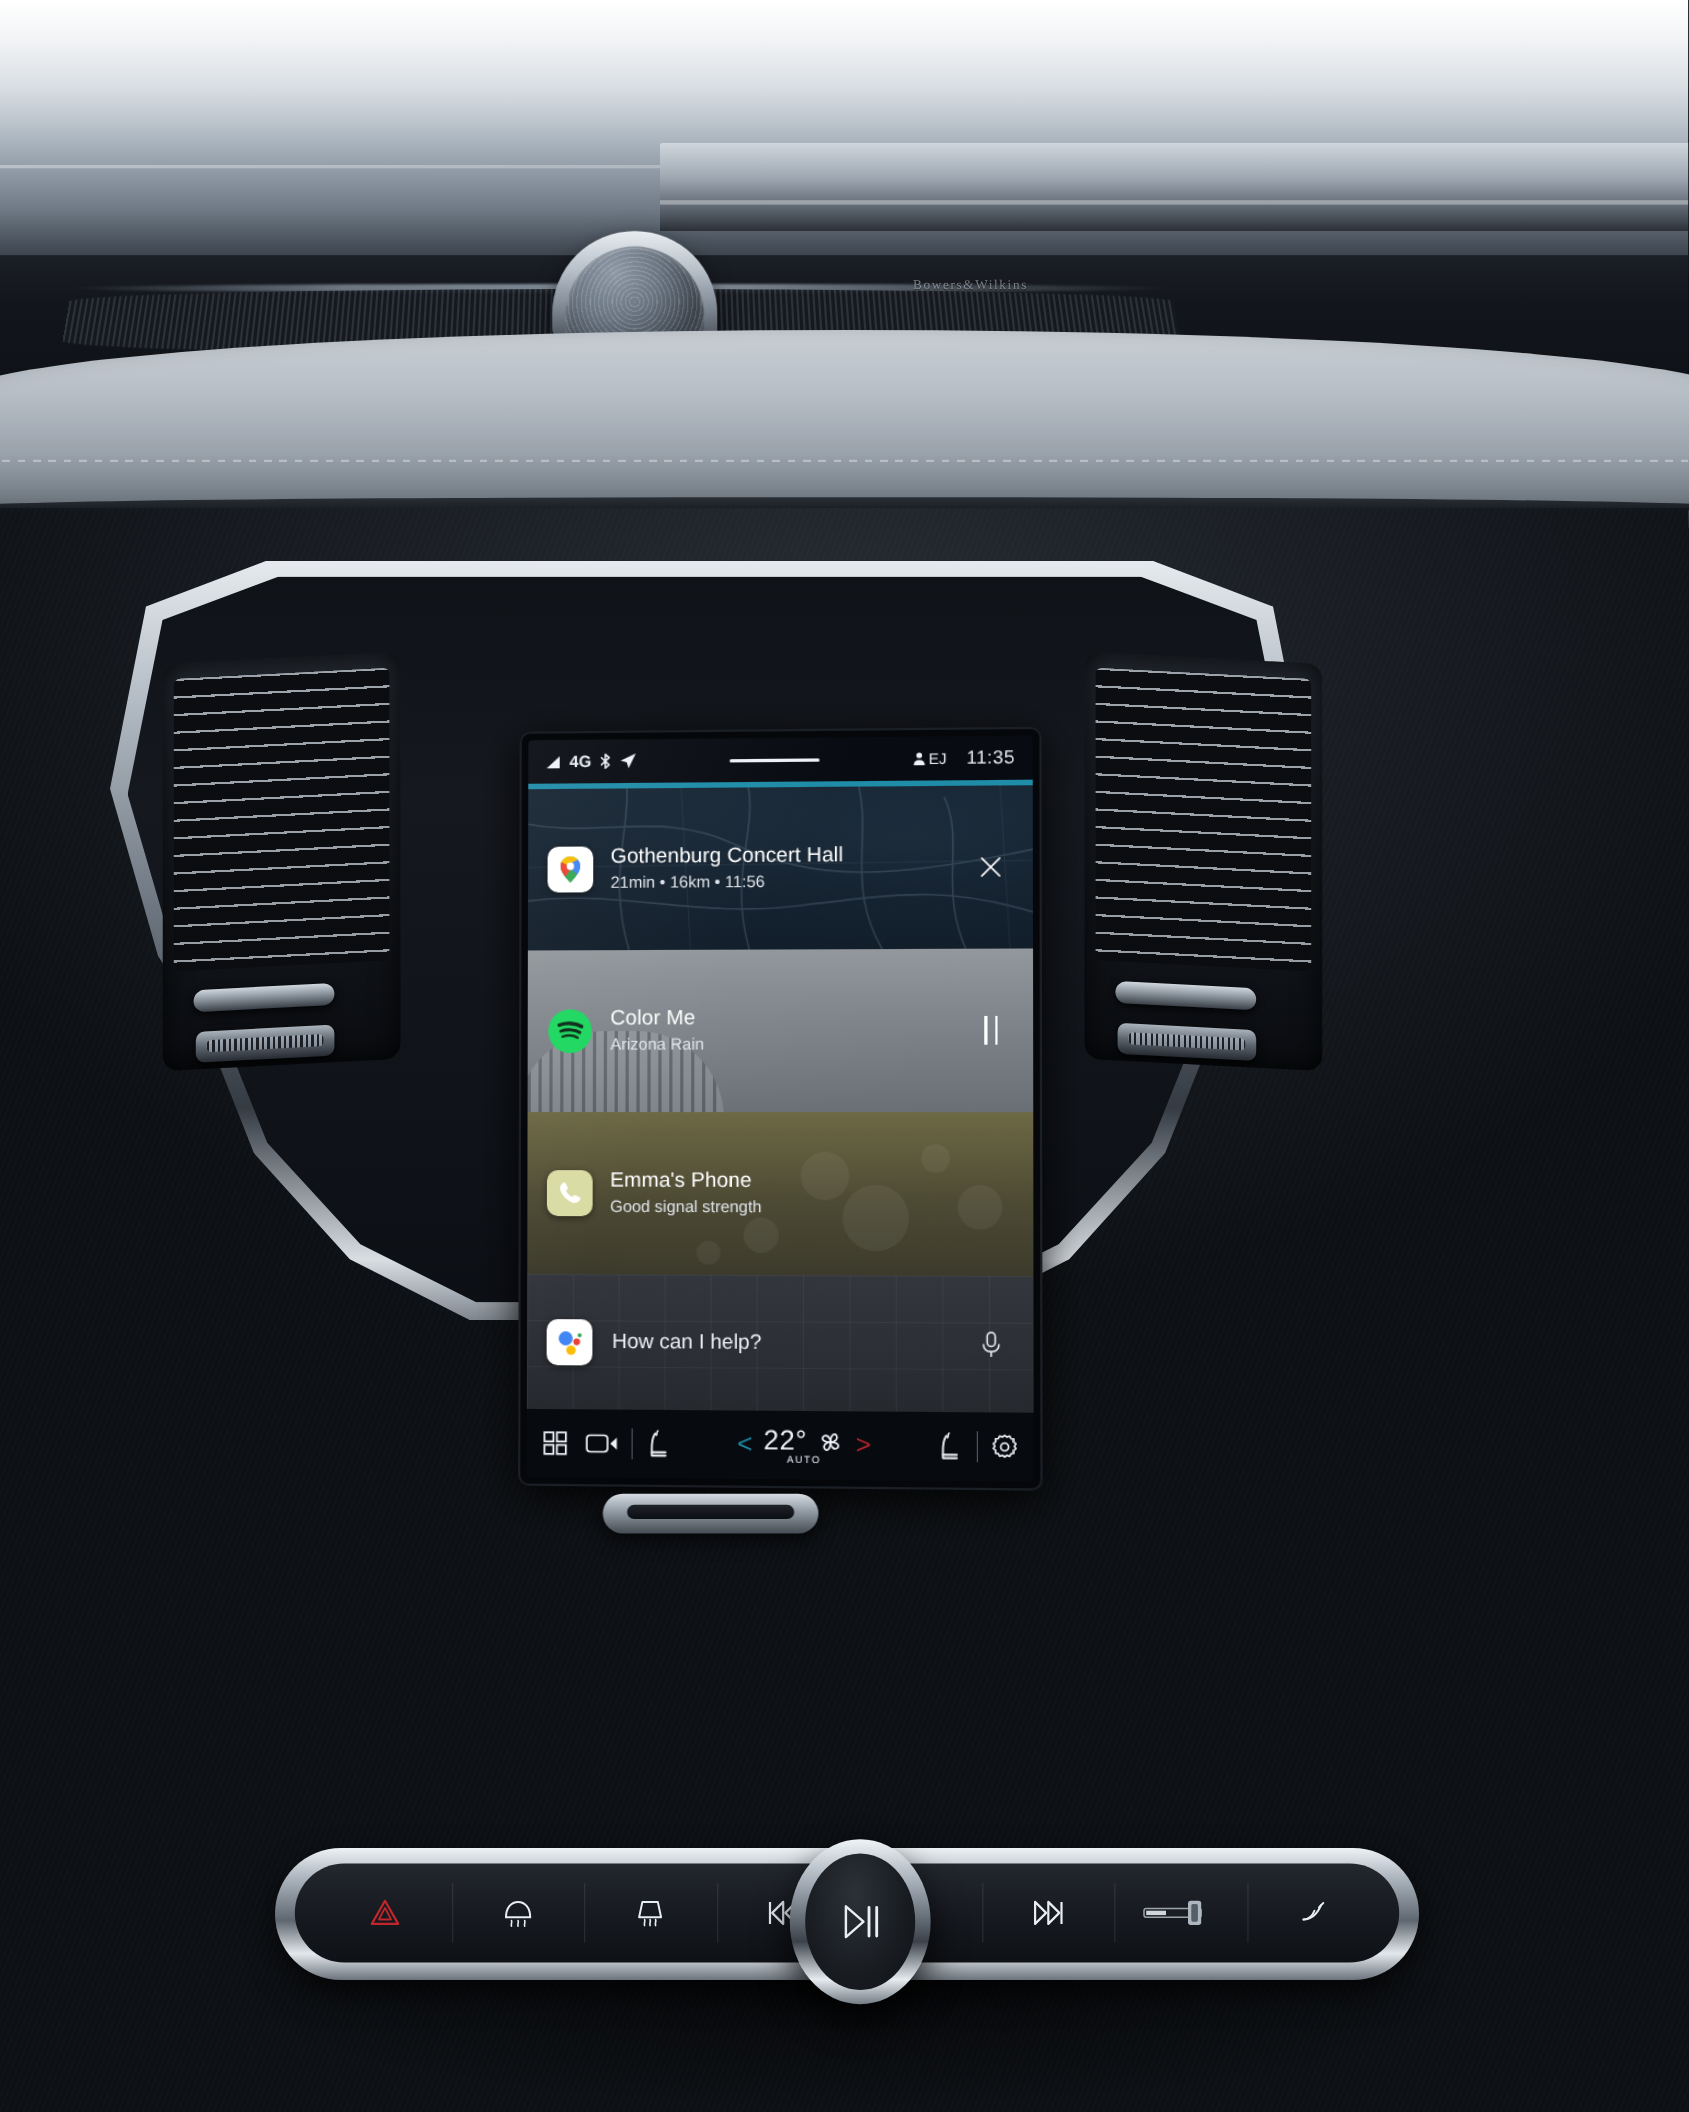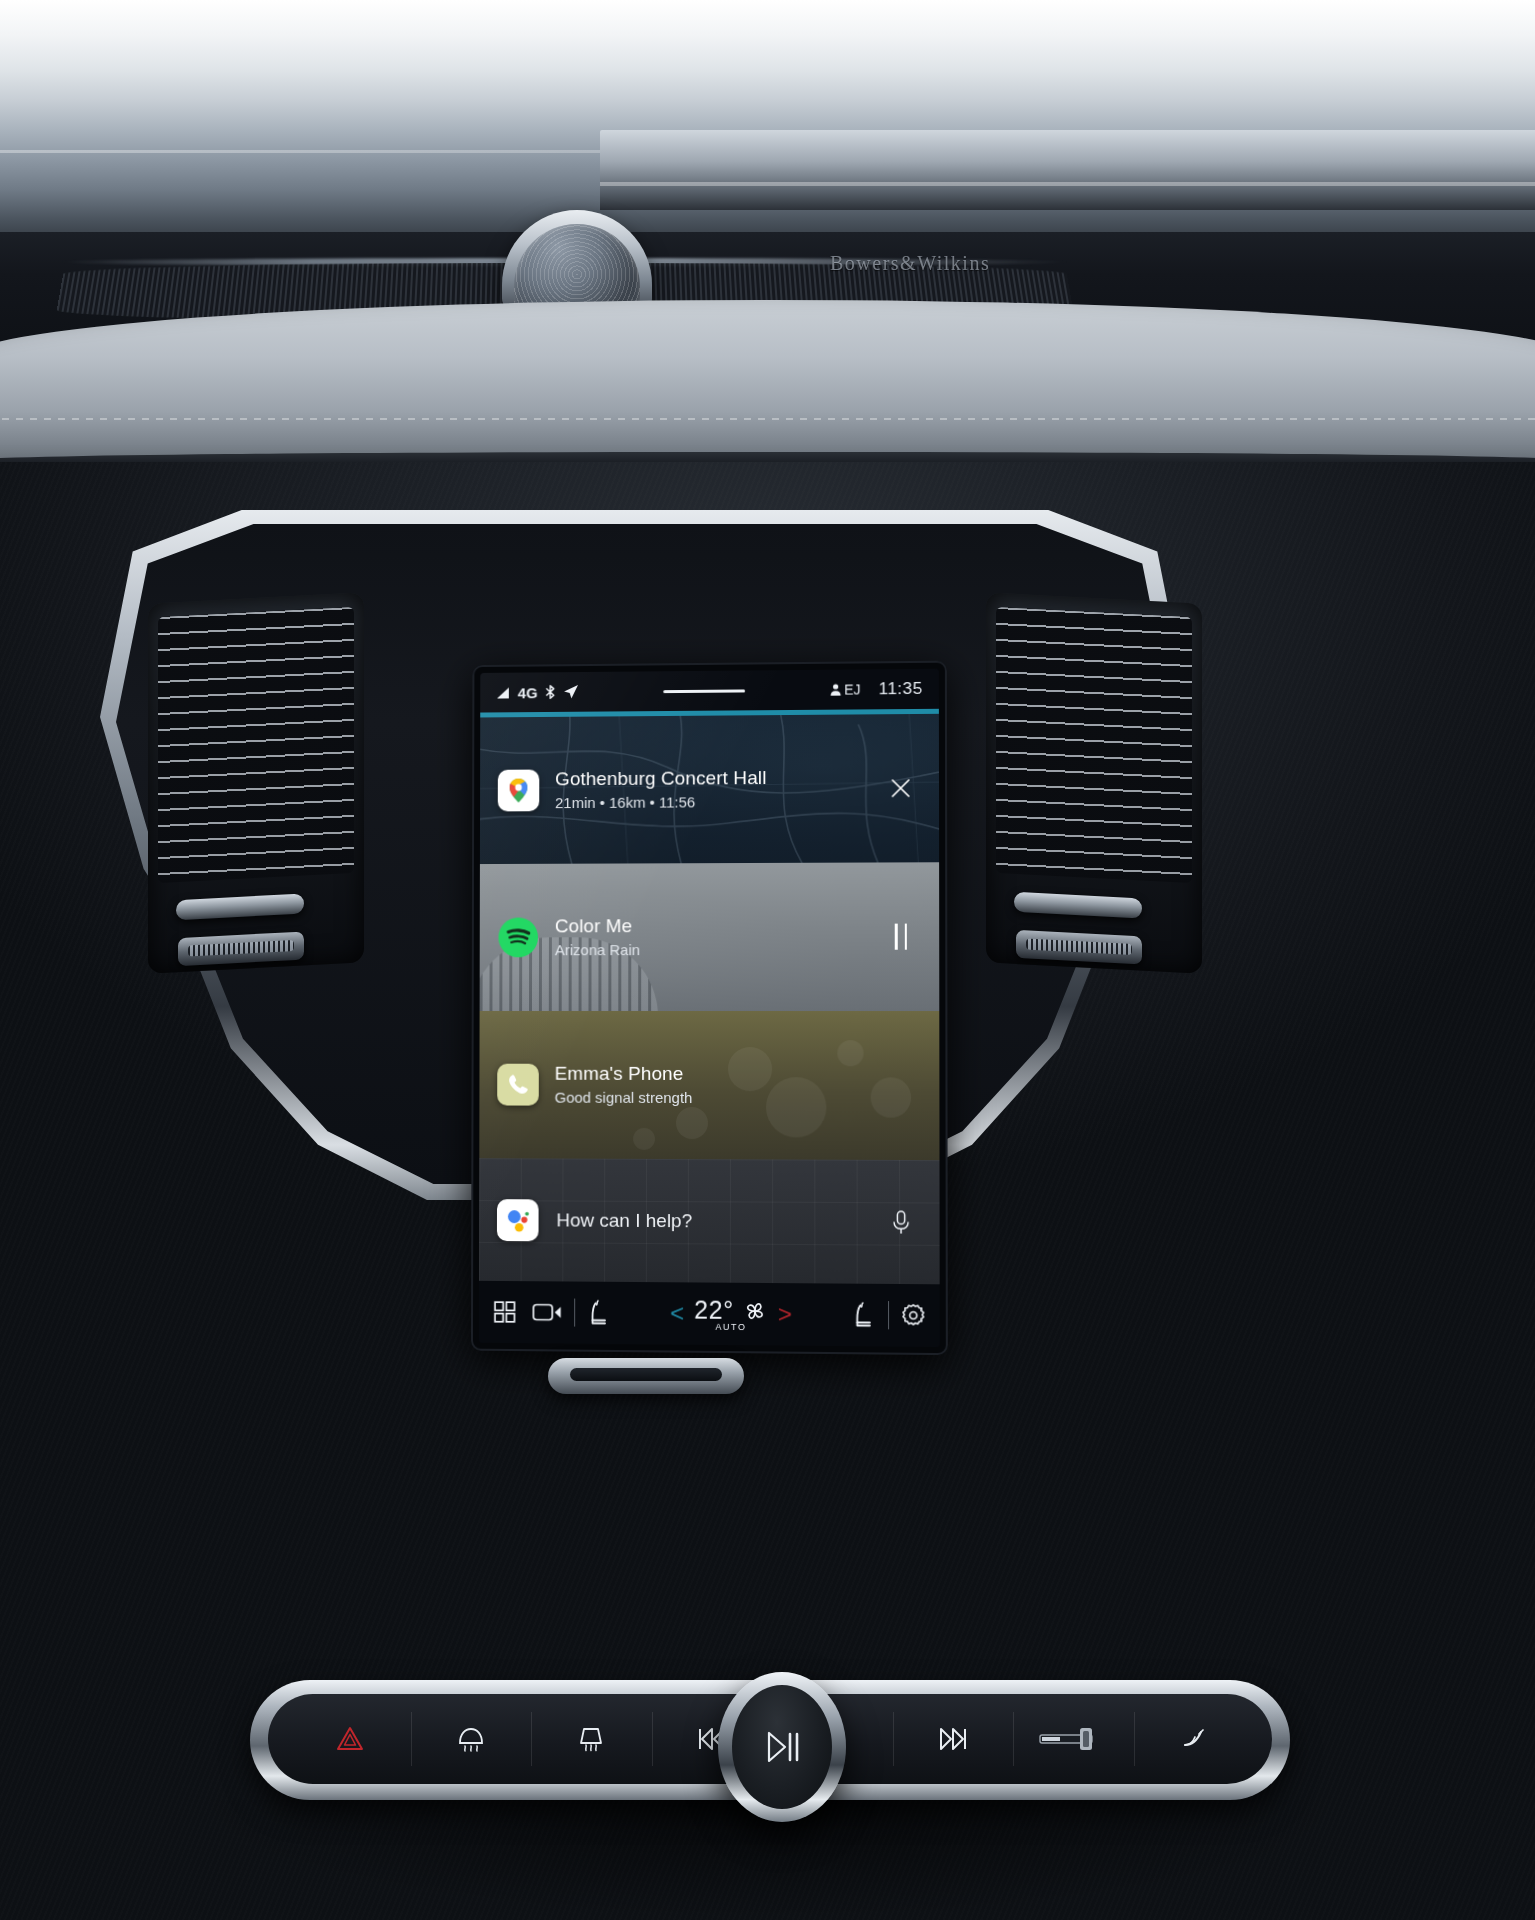--- a/index.html
+++ b/index.html
@@ -77,21 +77,21 @@
   .tweeter-mesh {
     position:absolute; inset:0;
     border-radius: 64px 64px 8px 8px;
     background:
       repeating-radial-gradient(circle at 50% 60%, rgba(255,255,255,.20) 0 1px, rgba(0,0,0,0) 1px 4px);
     opacity:.85;
   }
   .bw-logo {
     position: absolute; left: 830px; top: 252px;
     font-family: "Liberation Serif", serif;
-    font-size: 20px; letter-spacing: 1.5px;
+    font-size: 12px; letter-spacing: 1.5px;
     color: rgba(200,210,222,.55);
     text-shadow: 0 1px 1px rgba(0,0,0,.6);
   }
 
   
   .dash-pad {
     position: absolute; left: -40px; top: 300px; width: 1620px; height: 180px;
     background: linear-gradient(180deg,#c9cfd5 0%, #b7bec6 32%, #9aa2ab 62%, #6e767f 88%, #474d55 100%);
     border-radius: 50% / 60px 60px 0 0;
     box-shadow: inset 0 -10px 22px rgba(0,0,0,.35);

